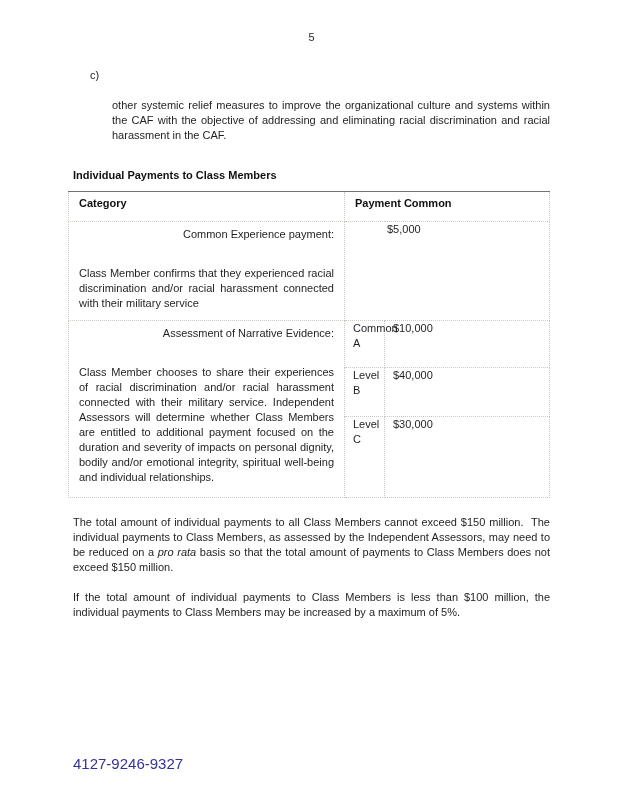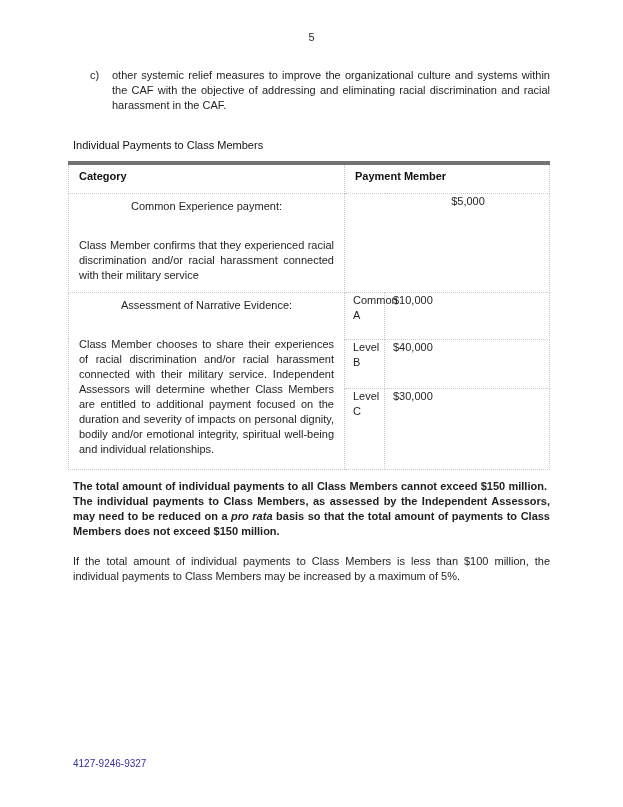--- a/index.html
+++ b/index.html
@@ -28,84 +28,84 @@
     margin-top: 23px;
     margin-left: 17px;
     display: flex;
   }
   .list-marker {
     flex: 0 0 22px;
   }
   .list-text {
     flex: 1;
     text-align: justify;
+    margin-top: 30px;
   }
   .section-heading {
     margin-top: 25px;
     font-size: 11px;
-    font-weight: normal;
+    font-weight: bold;
     color: #111111;
   }
   table.payments-table {
     margin-top: 8px;
     margin-left: -5px;
     border-collapse: collapse;
     table-layout: fixed;
     width: 481px;
   }
   table.payments-table col.c-cat    { width: 276px; }
   table.payments-table col.c-level  { width: 40px;  }
   table.payments-table col.c-amount { width: 165px; }
   table.payments-table td {
     border: 1px dotted #c9c9c2;
     vertical-align: top;
   }
   table.payments-table tr.hdr td {
-    border-top: 4px solid #737373;
+    border-top: 1px solid #737373;
     height: 30px;
     font-weight: bold;
     color: #111111;
     padding: 4px 8px 0 10px;
   }
   td.cat-cell {
     padding: 5px 10px 0 10px;
     text-align: justify;
   }
-  td.cat-cell .cell-title { text-align: center; }
+  td.cat-cell .cell-title { text-align: right; }
   td.cat-cell .cell-desc  { margin-top: 24px; text-align: justify; }
   tr.row-common { height: 99px; }
   tr.row-a { height: 47px; }
   tr.row-b { height: 49px; }
   tr.row-c { height: 81px; }
   td.payment-merged {
     vertical-align: middle;
     padding: 0 0 16px 42px;
-    text-align: center;
   }
   td.level-cell {
     vertical-align: middle;
     padding-left: 8px;
     padding-right: 2px;
   }
   td.amount-cell {
     vertical-align: middle;
     padding-left: 8px;
   }
   .body-para {
     text-align: justify;
   }
   .para-range    { margin-top: 10px; }
-  .para-total    { margin-top: 9px; font-weight: bold; }
+  .para-total    { margin-top: 17px; }
   .para-increase { margin-top: 15px; }
   .body-para i { font-style: italic; }
   .footer-id {
     position: absolute;
     left: 73px;
     top: 758px;
-    font-size: 10px;
+    font-size: 15px;
     line-height: 11px;
     color: #32329b;
   }
 </style>
 </head>
 <body>
 
 <div class="page">
 
   <div class="page-number">5</div>
@@ -119,21 +119,21 @@
 
   <table class="payments-table">
     <colgroup>
       <col class="c-cat">
       <col class="c-level">
       <col class="c-amount">
     </colgroup>
     <tbody>
       <tr class="hdr">
         <td>Category</td>
-        <td colspan="2">Payment Member</td>
+        <td colspan="2">Payment Common</td>
       </tr>
       <tr class="row-common">
         <td class="cat-cell">
           <div class="cell-title">Common Experience payment:</div>
           <div class="cell-desc">Class Member confirms that they experienced racial discrimination and/or racial harassment connected with their military service</div>
         </td>
         <td colspan="2" class="payment-merged">$5,000</td>
       </tr>
       <tr class="row-a">
         <td class="cat-cell" rowspan="3">

